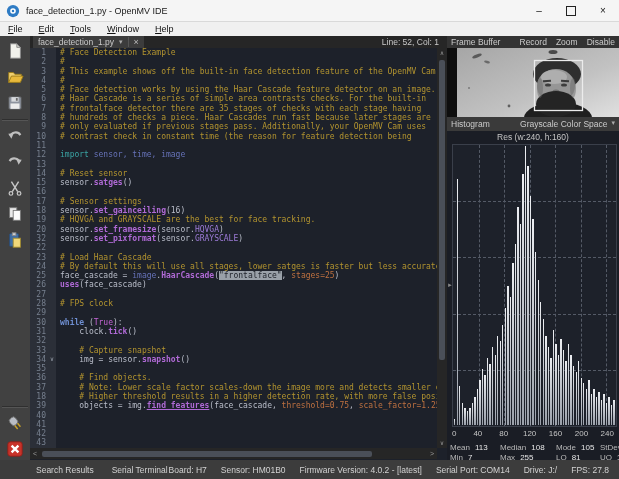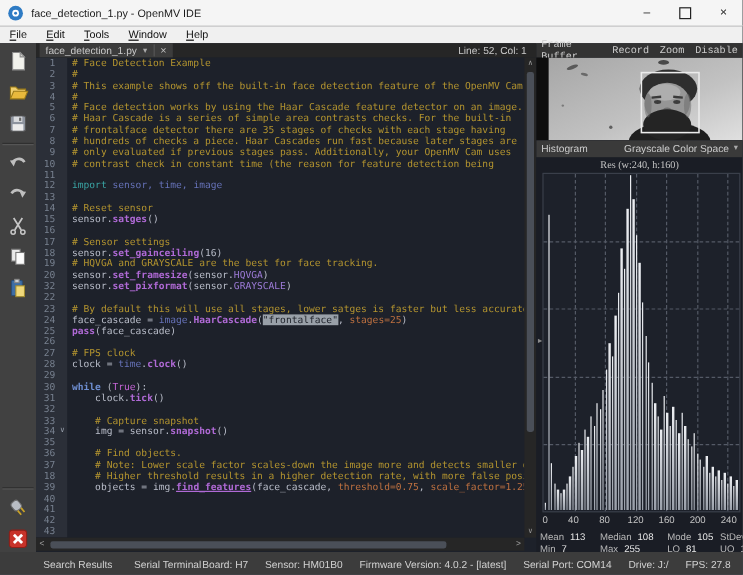--- a/index.html
+++ b/index.html
@@ -20,21 +20,21 @@
   .tool{width:22px;height:22px;margin-top:4px;display:flex;align-items:center;justify-content:center;cursor:pointer;}
   .tool svg{width:18px;height:18px;}
   .tb-sep{width:26px;border-top:1px solid #2f2f2f;border-bottom:1px solid #555;margin-top:5px;}
   .sb-spacer{flex:1;}
   
   .tabbar{position:absolute;left:30px;top:36px;width:417px;height:12px;background:#262626;display:flex;align-items:center;}
   .tab{height:12px;background:#3c3c3c;color:#c9c9c9;font-size:8.5px;display:flex;align-items:center;padding:0 5px;margin-left:3px;gap:5px;}
   .tab .caret{font-size:7px;color:#aaa;}
   .tab .tclose{font-size:9px;color:#bbb;border-left:1px solid #555;padding-left:5px;cursor:pointer;}
   .linecol{margin-left:auto;margin-right:8px;font-size:8.5px;color:#c9c9c9;}
-  .fbheader{position:absolute;left:447px;top:36px;width:172px;height:12px;background:#333333;display:flex;align-items:center;padding:0 4px;box-sizing:border-box;font-family:Liberation Mono, monospace;}
+  .fbheader{position:absolute;left:447px;top:36px;width:172px;height:12px;background:#333333;display:flex;align-items:center;padding:0 4px;box-sizing:border-box;}
   .fbheader .fbtitle{font-size:8.5px;color:#cccccc;}
   #fb-buttons{margin-left:auto;display:flex;gap:9px;}
   .fb-btn{font-size:8.5px;color:#cccccc;cursor:pointer;}
   
   .editor{position:absolute;left:30px;top:48px;width:407px;height:400px;display:flex;overflow:hidden;background:#1d212a;}
   #gutter{width:26px;background:#2b2f38;flex:none;}
   .gline{display:flex;height:9.3px;line-height:9.3px;}
   .gnum{flex:1;text-align:right;font:8px "DejaVu Sans Mono",monospace;color:#77808f;padding-right:2px;}
   .gfold{width:8px;font-size:6px;color:#9aa2ae;text-align:center;line-height:9.3px;}
   #code{flex:1;padding-left:4px;overflow:hidden;}
@@ -53,21 +53,21 @@
   .hthumb{height:6px;background:#4a4f58;border-radius:2px;width:330px;margin-left:2px;}
   
   .fbarea{position:absolute;left:447px;top:48px;width:172px;height:69px;background:#0e0e0e;}
   .fbarea svg{position:absolute;left:10px;top:0;}
   
   .rightpanel-bg{position:absolute;left:447px;top:117px;width:172px;height:343px;background:#1a1d25;}
   .histheader{position:absolute;left:447px;top:117px;width:172px;height:14px;background:#3a3a3a;display:flex;align-items:center;padding:0 4px;box-sizing:border-box;}
   .histheader .htitle{font-size:8.5px;color:#cccccc;}
   .cspace{margin-left:auto;display:flex;align-items:flex-start;gap:4px;font-size:8.5px;color:#cccccc;cursor:pointer;}
   .cspace .caret{font-size:7px;color:#aaa;}
-  .reslabel{position:absolute;left:447px;top:132px;width:172px;text-align:center;font-size:8.5px;color:#c4c4c4;font-family:Liberation Serif, serif;}
+  .reslabel{position:absolute;left:447px;top:132px;width:172px;text-align:center;font-size:8.5px;color:#c4c4c4;}
   .plot{position:absolute;left:452px;top:144px;width:165px;height:283px;background:#1d212a;border:1px solid #3a3f4a;box-sizing:border-box;}
   .vline{position:absolute;top:0;bottom:0;border-left:1px dashed #545a66;}
   .hline{position:absolute;left:0;right:0;border-top:1px dashed #545a66;}
   #bars{position:absolute;left:1px;right:1px;top:1px;bottom:1px;display:flex;align-items:flex-end;justify-content:space-between;}
   .bar{width:1.4px;flex:none;background:linear-gradient(#eceef2,#9aa0aa);}
   #xaxis{position:absolute;left:452px;top:429px;width:165px;height:10px;}
   #xaxis .xl{position:absolute;font-size:8px;color:#c4c4c4;}
   #stats{position:absolute;left:450px;top:443px;width:168px;display:grid;grid-template-columns:50px 56px 44px 40px;row-gap:1px;}
   .stat{display:flex;gap:5px;font-size:8px;}
   .sl{color:#b9b9b9;}.sv{color:#e6e6e6;}
@@ -387,26 +387,26 @@
         <div class="cline"></div>
         <div class="cline"><span class="t-c"># Reset sensor</span></div>
         <div class="cline"><span class="t-pl">sensor.</span><span class="t-fn">satges</span><span class="t-pl">()</span></div>
         <div class="cline"></div>
         <div class="cline"><span class="t-c"># Sensor settings</span></div>
         <div class="cline"><span class="t-pl">sensor.</span><span class="t-fn">set_gainceiling</span><span class="t-pl">(16)</span></div>
         <div class="cline"><span class="t-c"># HQVGA and GRAYSCALE are the best for face tracking.</span></div>
         <div class="cline"><span class="t-pl">sensor.</span><span class="t-fn">set_framesize</span><span class="t-pl">(sensor.</span><span class="t-cn">HQVGA</span><span class="t-pl">)</span></div>
         <div class="cline"><span class="t-pl">sensor.</span><span class="t-fn">set_pixformat</span><span class="t-pl">(sensor.</span><span class="t-cn">GRAYSCALE</span><span class="t-pl">)</span></div>
         <div class="cline"></div>
+        <div class="cline"><span class="t-c"># Load Haar Cascade</span></div>
         <div class="cline"><span class="t-c"># By default this will use all stages, lower satges is faster but less accurate.</span></div>
         <div class="cline"><span class="t-pl">face_cascade = </span><span class="t-m">image</span><span class="t-pl">.</span><span class="t-fn">HaarCascade</span><span class="t-pl">(</span><span class="t-sel">"frontalface"</span><span class="t-pl">, </span><span class="t-o">stages=25</span><span class="t-pl">)</span></div>
-        <div class="cline"><span class="t-fn">pass</span><span class="t-pl">(face_cascade)</span></div>
+        <div class="cline"><span class="t-fn">uses</span><span class="t-pl">(face_cascade)</span></div>
         <div class="cline"></div>
         <div class="cline"><span class="t-c"># FPS clock</span></div>
-        <div class="cline"><span class="t-pl">clock = </span><span class="t-m">time</span><span class="t-pl">.</span><span class="t-fn">clock</span><span class="t-pl">()</span></div>
         <div class="cline"></div>
         <div class="cline"><span class="t-fl">while</span><span class="t-pl"> (</span><span class="t-b">True</span><span class="t-pl">):</span></div>
         <div class="cline"><span class="t-pl">    clock.</span><span class="t-fn">tick</span><span class="t-pl">()</span></div>
         <div class="cline"></div>
         <div class="cline"><span class="t-c">    # Capture snapshot</span></div>
         <div class="cline"><span class="t-pl">    img = sensor.</span><span class="t-fn">snapshot</span><span class="t-pl">()</span></div>
         <div class="cline"></div>
         <div class="cline"><span class="t-c">    # Find objects.</span></div>
         <div class="cline"><span class="t-c">    # Note: Lower scale factor scales-down the image more and detects smaller objects.</span></div>
         <div class="cline"><span class="t-c">    # Higher threshold results in a higher detection rate, with more false positives.</span></div>

